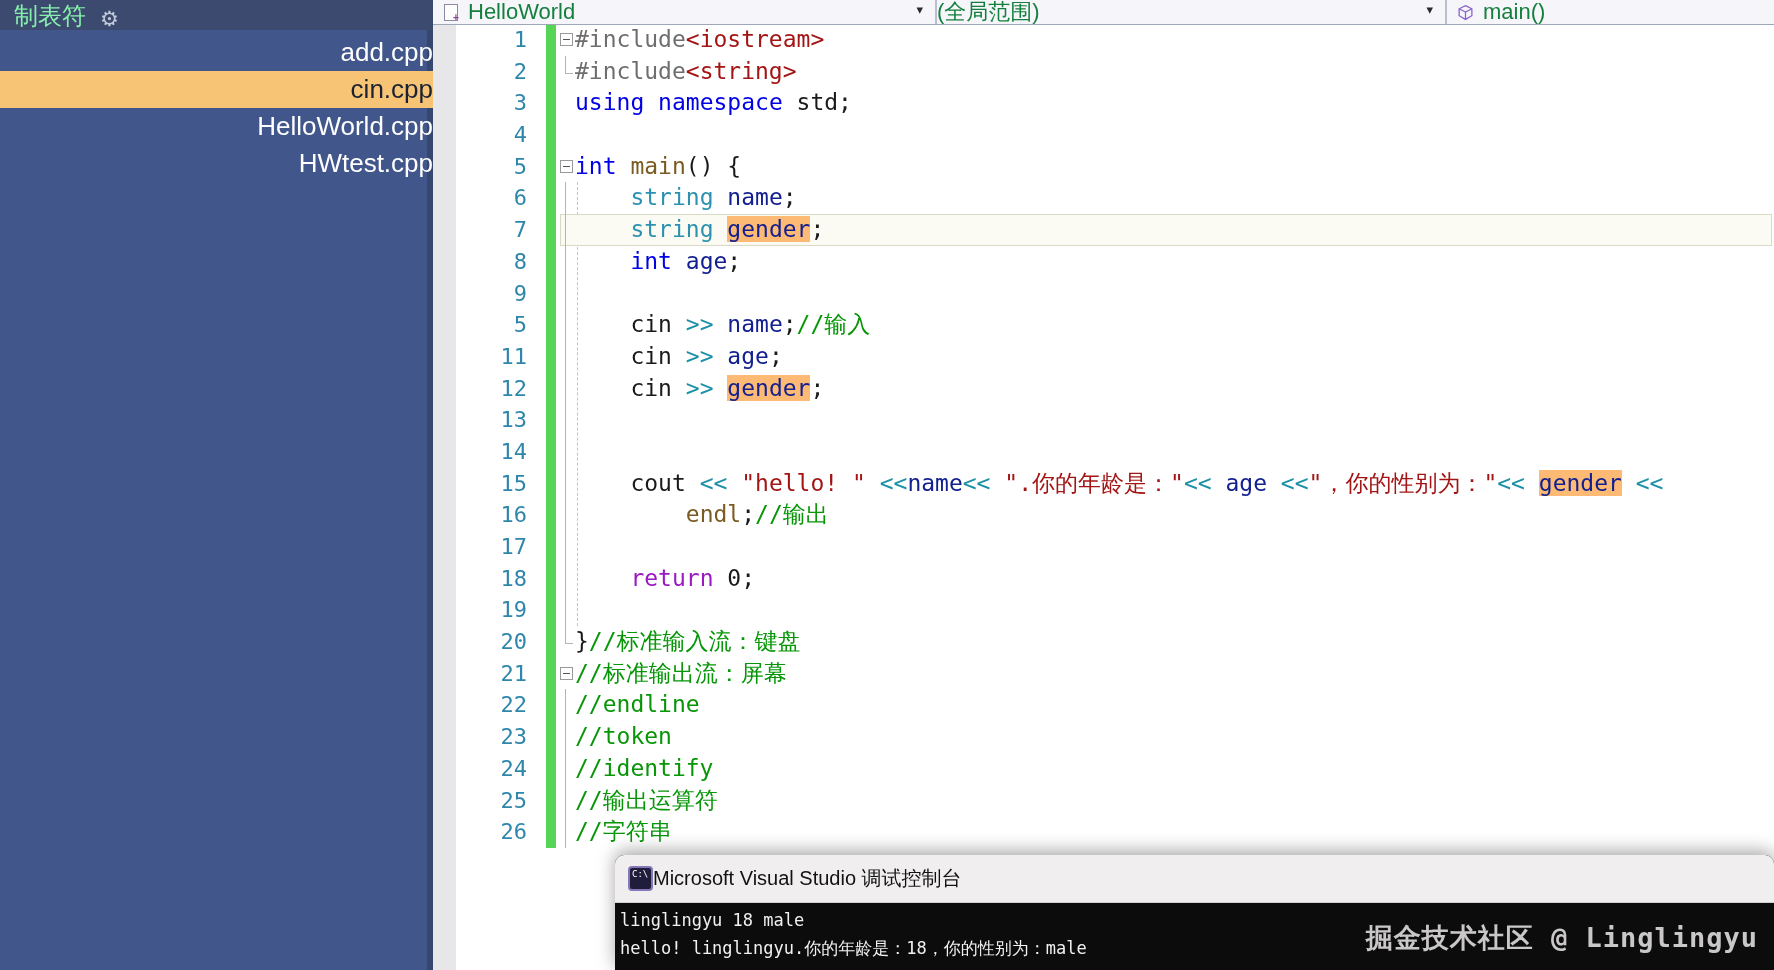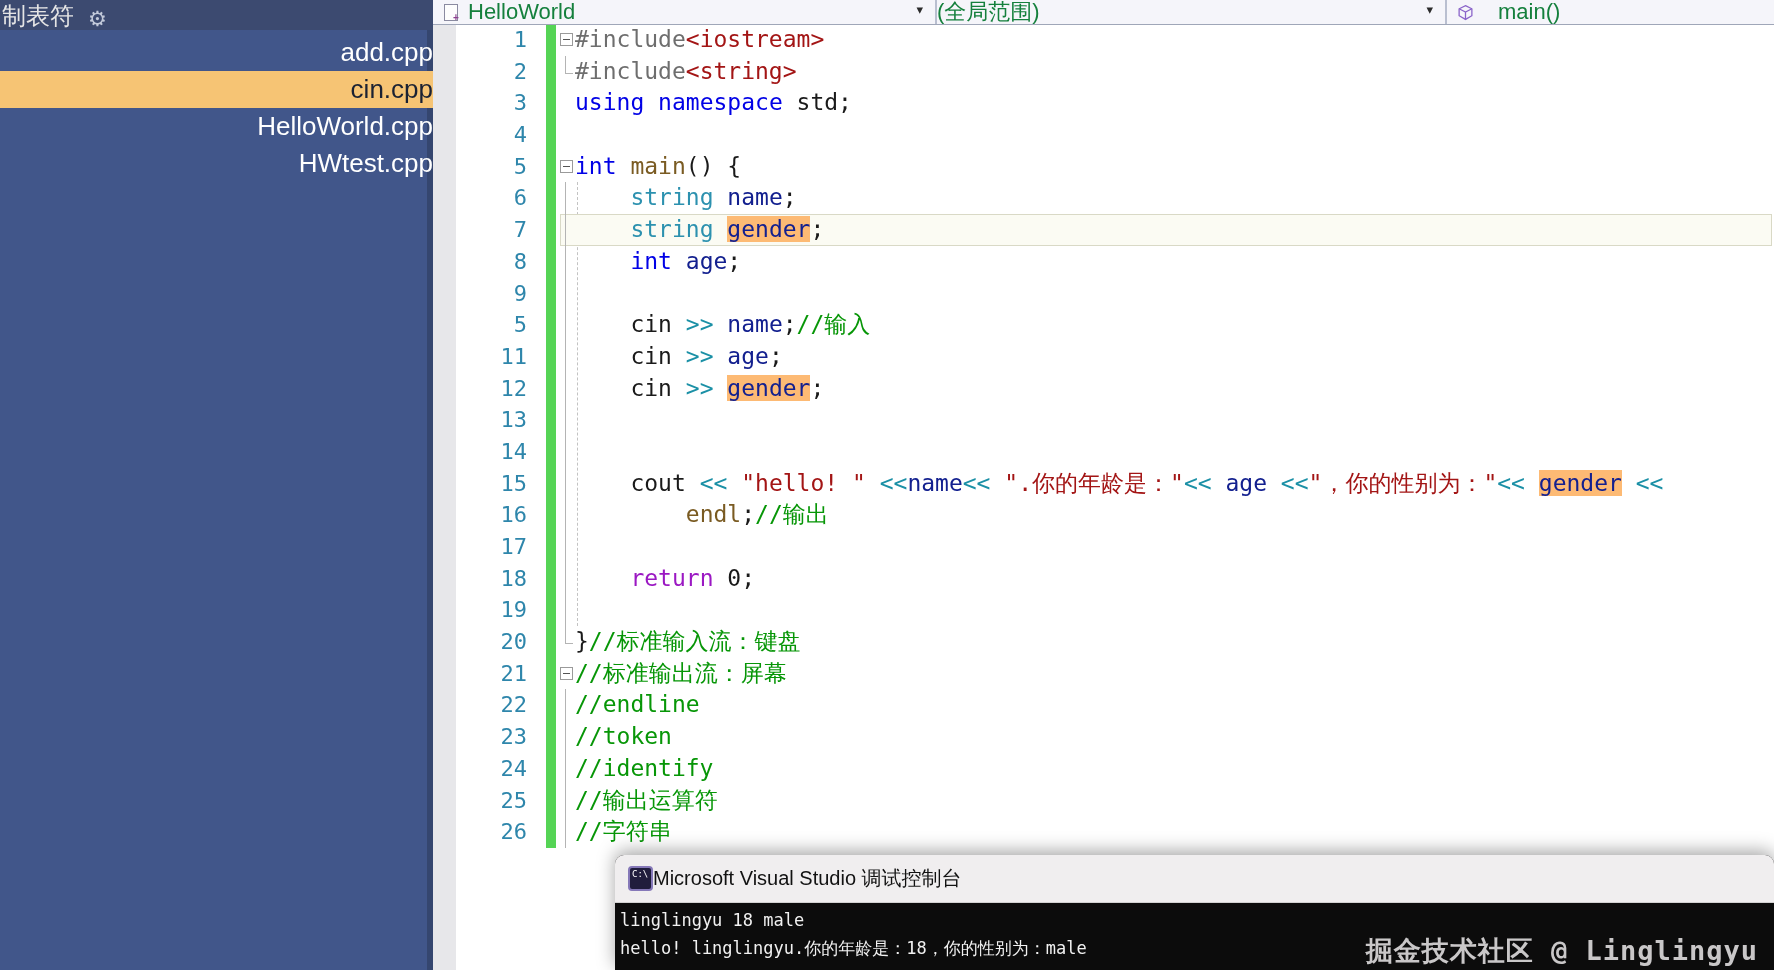--- a/index.html
+++ b/index.html
@@ -4,41 +4,41 @@
 <style>
   html,body{margin:0;padding:0;}
   body{width:1774px;height:970px;position:relative;overflow:hidden;background:#fff;
        font-family:"Liberation Sans",sans-serif;}
 
   
   #sidebar{position:absolute;left:0;top:0;width:433px;height:970px;background:#41568a;
            box-shadow:inset -6px 0 0 #35466f;z-index:2;}
   #sidebar-top{height:30px;background:#3c4a70;color:#dde3f0;display:flex;align-items:flex-end;
                overflow:hidden;}
-  #sidebar-top .hdr{font-size:24px;color:#e5e5e5;padding-left:2px;margin-bottom:-2px;}
+  #sidebar-top .hdr{font-size:24px;color:#86efac;padding-left:14px;margin-bottom:-2px;}
   #sidebar-top .gear{font-size:21px;color:#c3cada;margin:0 0 -1px 14px;cursor:default;}
   #sidebar-files{margin-top:4px;}
   .sb-item{height:37px;line-height:37px;font-size:26px;color:#ffffff;padding-left:12px;
            white-space:nowrap;text-align:right;}
   .sb-item.sel{background:#f6c474;color:#1b2233;}
 
   
   #editor{position:absolute;left:433px;top:0;right:0;height:970px;background:#fff;}
 
   
   #navbar{position:absolute;left:0;top:0;right:0;height:24px;background:#f5f5fa;
           border-bottom:1px solid #9fa6b8;display:flex;z-index:3;}
   .dd{position:relative;display:flex;align-items:center;overflow:hidden;}
   .dd1{width:502px;border-right:2px solid #b9bfd0;}
   .dd2{width:508px;border-right:2px solid #b9bfd0;}
   .dd3{flex:1;}
   .dd .lbl{font-size:22px;color:#15803d;white-space:nowrap;}
   .dd1 .lbl{margin-left:8px;}
   .dd2 .lbl{}
-  .dd3 .lbl{margin-left:24px;}
+  .dd3 .lbl{margin-left:9px;}
   .dd .arrow{position:absolute;right:12px;top:2px;font-size:13px;color:#2b2b2b;}
   .fileicon{width:17px;height:17px;margin-left:10px;position:relative;flex:0 0 auto;}
   .fileicon .doc{position:absolute;left:1px;top:0;width:12px;height:15px;background:#fdfdfd;
                  border:1px solid #8a8aa0;}
   .fileicon .plus{position:absolute;right:0;bottom:0;width:7px;height:7px;color:#8b3f8f;
                   font-size:10px;line-height:7px;font-weight:bold;}
   .cubeicon{width:17px;height:17px;margin-left:10px;flex:0 0 auto;}
 
   
   #editor-body{position:absolute;left:0;top:24px;right:0;bottom:0;background:#fff;}
@@ -75,21 +75,21 @@
            box-shadow:0 -4px 18px rgba(0,0,0,.35);}
   #console-title{height:47px;background:#f0eeef;border-bottom:1px solid #d2d1d1;
                  display:flex;align-items:center;padding-left:13px;}
   #console-icon{width:25px;height:25px;box-sizing:border-box;border-radius:4px;
                 background:#201d3c;border:2px solid #8578b8;color:#fff;
                 font:9px/11px "DejaVu Sans Mono",monospace;padding:1px 0 0 2px;flex:0 0 auto;}
   #console-title .t{font-size:20px;color:#121212;white-space:nowrap;}
   #console-body{position:relative;height:67px;padding:3px 0 0 5px;box-sizing:border-box;
                 font:17px/28px "DejaVu Sans Mono",monospace;color:#f1f1f1;}
   .cline{white-space:pre;}
-  #watermark{position:absolute;right:16px;top:34px;font-size:27px;font-weight:600;
+  #watermark{position:absolute;right:16px;top:21px;font-size:27px;font-weight:600;
              color:#c9c7c8;letter-spacing:1px;white-space:nowrap;}
 </style>
 </head>
 <body>
 
 <div id="sidebar">
   <div id="sidebar-top">
     <span class="hdr">制表符</span>
     <span class="gear">⚙</span>
   </div>

